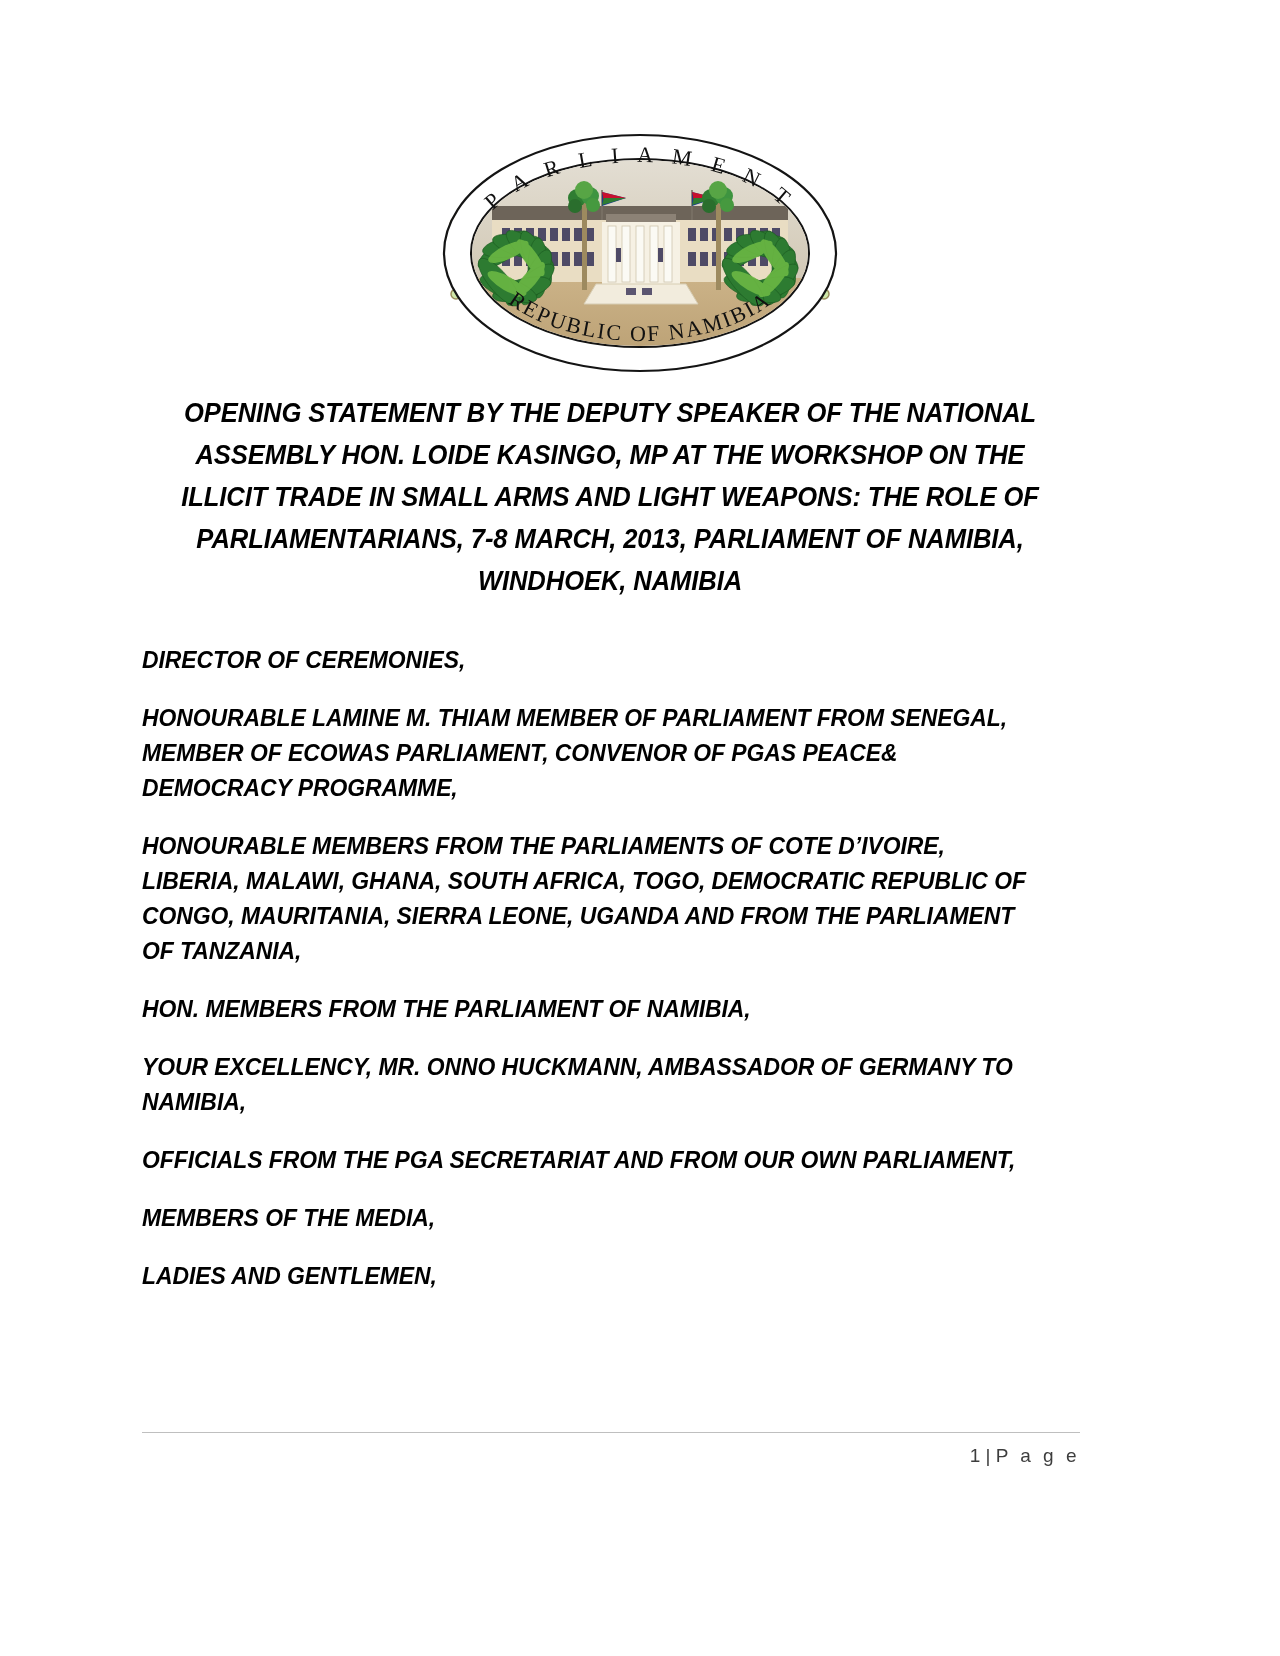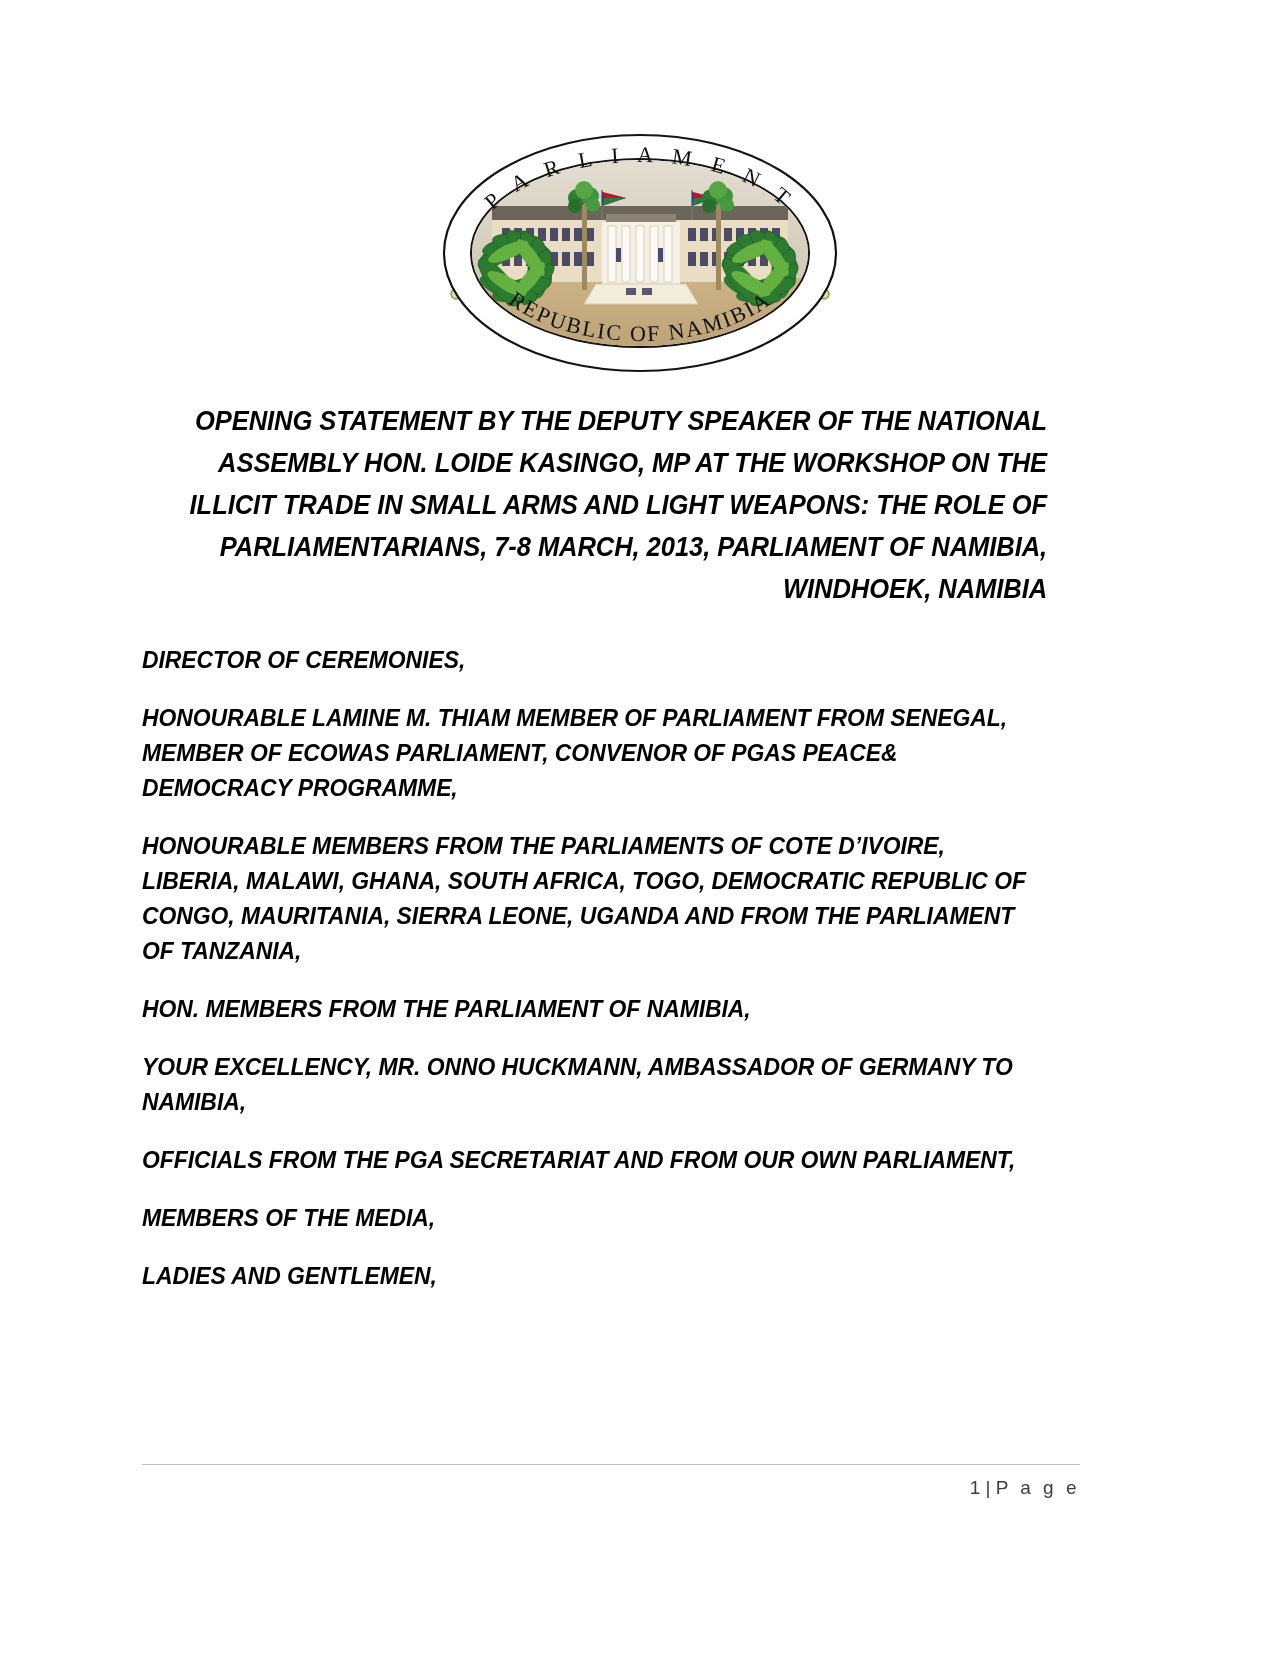--- a/index.html
+++ b/index.html
@@ -29,24 +29,24 @@
     left: 0;
     width: 1280px;
     display: flex;
     justify-content: center;
   }
   .logo-svg { display: block; }
 
   
   .title-block {
     position: absolute;
-    top: 400px;
+    top: 392px;
     left: 140px;
     width: 940px;
-    text-align: right;
+    text-align: center;
   }
   .doc-title {
     margin: 0;
     font-family: "Liberation Sans Narrow", "Liberation Sans", sans-serif;
     font-weight: bold;
     font-style: italic;
     font-size: 27.5px;
     line-height: 42px;
     letter-spacing: -0.1px;
     color: #000000;
@@ -78,21 +78,20 @@
 
   
   .footer {
     position: absolute;
     left: 142px;
     top: 1432px;
     width: 938px;
     border-top: 1px solid #bfbfbf;
     padding-top: 12px;
     box-sizing: border-box;
-    margin-top: 32px;
   }
   .footer-inner {
     display: flex;
     justify-content: flex-end;
     align-items: baseline;
   }
   .page-num {
     font-family: "Liberation Sans", sans-serif;
     font-size: 19px;
     color: #3d3d3d;

